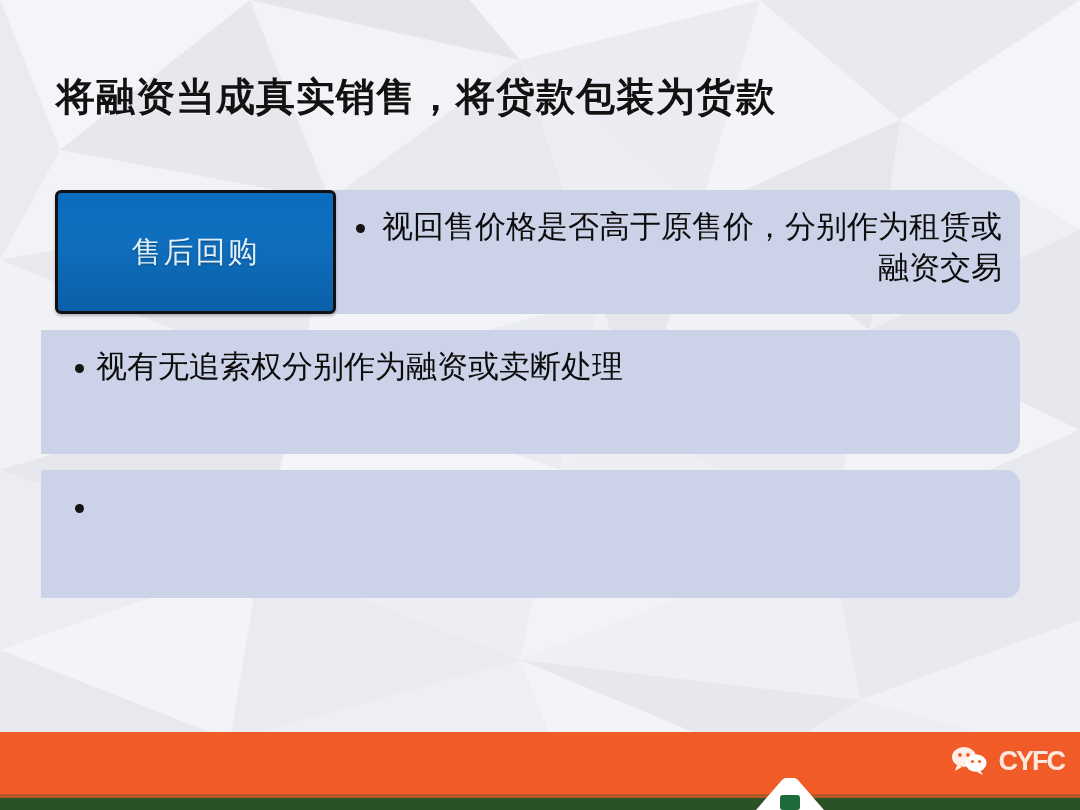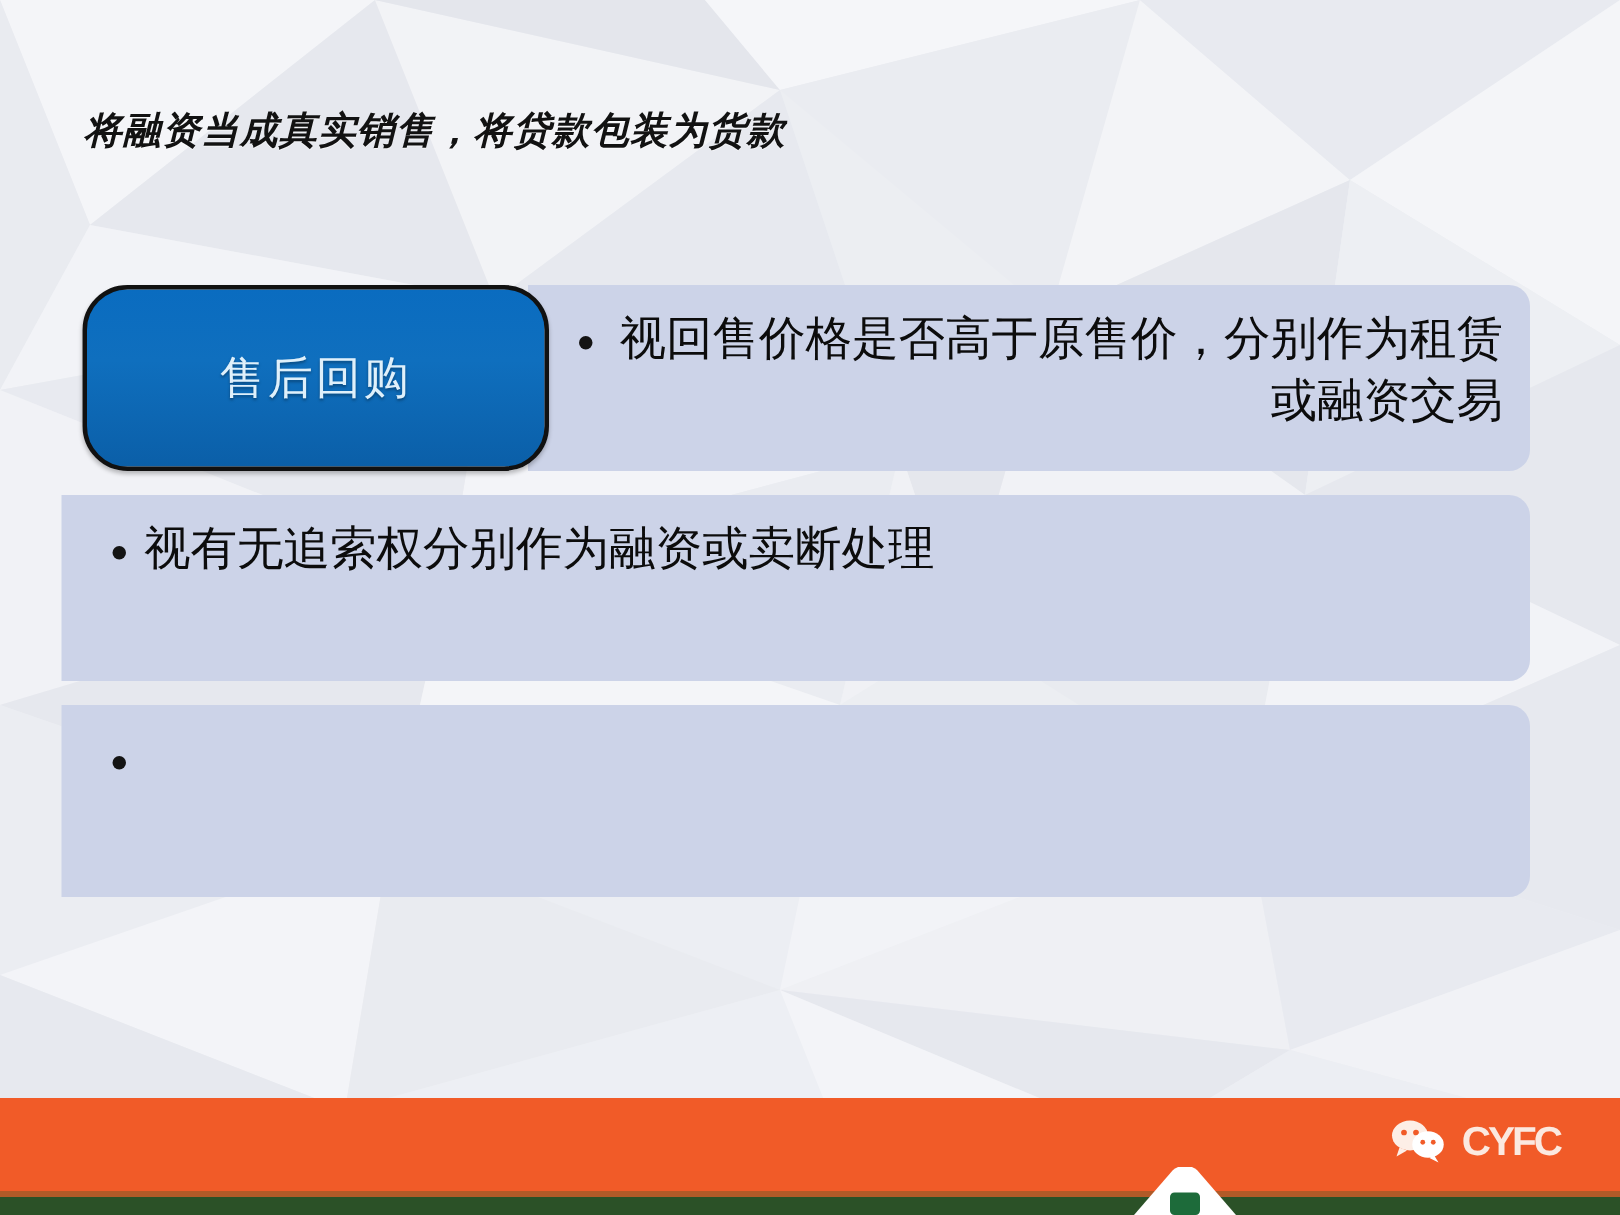--- a/index.html
+++ b/index.html
@@ -25,27 +25,26 @@
     height: 810px;
     z-index: 0;
   }
   
   #slide-title {
     position: absolute;
     left: 56px;
     top: 70px;
     z-index: 5;
     font-family: "DejaVu Sans", "Liberation Sans", sans-serif;
-    font-size: 25px;
+    font-size: 39px;
     font-weight: bold;
     letter-spacing: 1px;
     color: #121212;
     white-space: nowrap;
     text-shadow: 0 1px 0 rgba(255,255,255,0.55);
-    font-style: italic;
   }
   
   #rows {
     position: absolute;
     left: 0;
     top: 0;
     z-index: 4;
     width: 1080px;
     height: 810px;
   }
@@ -56,24 +55,24 @@
     display: flex;
     align-items: stretch;
   }
   .row.r1 { top: 190px;  height: 124px; }
   .row.r2 { top: 330px;  height: 124px; }
   .row.r3 { top: 470px;  height: 128px; }
 
   .pill {
     position: relative;
     z-index: 2;
-    width: 311px;
+    width: 281px;
     box-sizing: border-box;
     border: 3px solid #111111;
-    border-radius: 30px;
+    border-radius: 6px;
     background: linear-gradient(180deg, #0a6cc0 0%, #0f6fbe 40%, #0b5fa8 100%);
     display: flex;
     align-items: center;
     justify-content: center;
     box-shadow: 0 2px 3px rgba(0,0,0,0.25);
   }
   .pill-label {
     font-family: "DejaVu Serif", "Liberation Serif", serif;
     font-size: 30px;
     color: #dff0fb;
@@ -140,21 +139,21 @@
   #footer-arch {
     position: absolute;
     left: 742px;
     bottom: 0px;
     width: 96px;
     height: 32px;
     z-index: 8;
   }
   #footer-brand {
     position: absolute;
-    right: 40px;
+    right: 16px;
     bottom: 32px;
     height: 34px;
     display: flex;
     align-items: center;
     gap: 9px;
     z-index: 9;
   }
   #wechat-icon { display: block; }
   #brand-text {
     font-family: "Liberation Sans", "DejaVu Sans", sans-serif;

